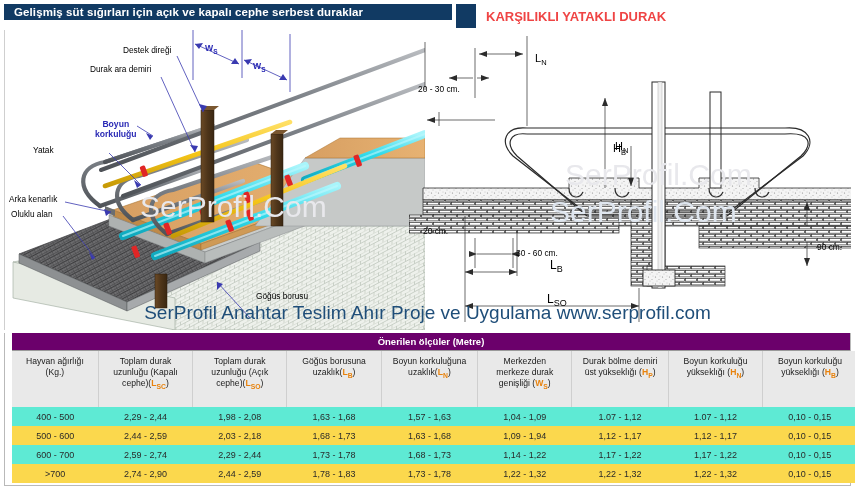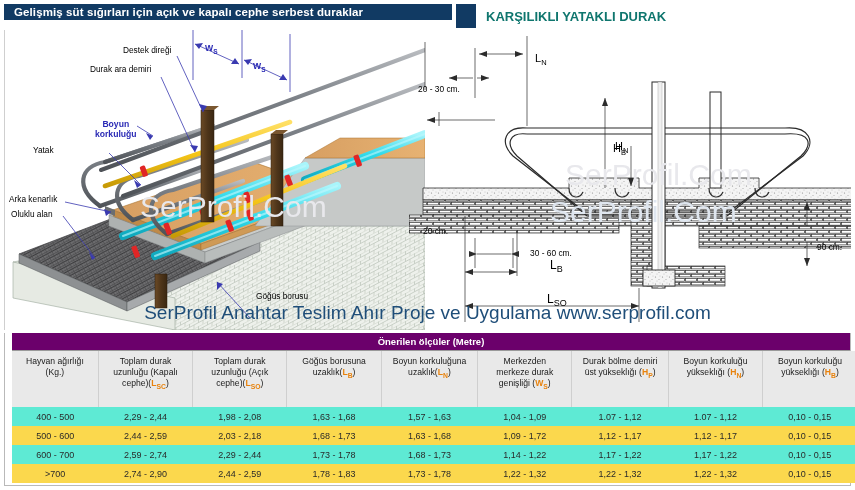--- a/index.html
+++ b/index.html
@@ -32,21 +32,21 @@
     width: 395px; height: 24px;
     background: #113A63;
   }
   .hdr-right-inner {
     position: absolute; left: 476px; top: 4px;
     width: 375px; height: 24px;
     background: #ffffff;
     display: flex; align-items: center;
   }
   .hdr-right-inner span {
-    color: #0f766e; font-size: 13px; font-weight: bold;
+    color: #ef4444; font-size: 13px; font-weight: bold;
     padding-left: 10px; white-space: nowrap;
   }
 
   
   .diagram-area {
     position: absolute; left: 4px; top: 30px;
     width: 847px; height: 300px;
     background: #ffffff;
     border-left: 1px solid #cfcfcf;
     overflow: hidden;
@@ -423,21 +423,21 @@
     <div class="lbl blue" style="left:200px; top:14px;">W<sub style="font-size:6.5px">S</sub></div>
     <div class="lbl blue" style="left:248px; top:32px;">W<sub style="font-size:6.5px">S</sub></div>
 
     <div class="dlbl" style="left:530px; top:22px; font-size:11px;">L<sub>N</sub></div>
     <div class="dlbl" style="left:413px; top:54px;">20 - 30 cm.</div>
     <div class="dlbl" style="left:418px; top:196px;">20 cm.</div>
     <div class="dlbl" style="left:578px; top:110px; font-size:11px;margin-left:32px;">H<sub>N</sub></div>
     <div class="dlbl" style="left:608px; top:112px; font-size:11px;">H<sub>B</sub></div>
     <div class="dlbl big" style="left:545px; top:228px;">L<sub>B</sub></div>
     <div class="dlbl big" style="left:542px; top:262px;">L<sub>SO</sub></div>
-    <div class="dlbl" style="left:525px; top:218px;">30 - 60 cm.</div>
+    <div class="dlbl" style="left:511px; top:218px;">30 - 60 cm.</div>
     <div class="dlbl" style="left:812px; top:212px;text-align:center;">90 cm.</div>
   </div>
 
   <div class="tagline">
     <span>SerProfil Anahtar Teslim Ahır Proje ve Uygulama www.serprofil.com</span>
   </div>
 
   <div class="tbl-wrap">
     <div class="band">
       <span>Önerilen ölçüler (Metre)</span>
@@ -478,21 +478,21 @@
             <td>1.07 - 1,12</td>
             <td>1.07 - 1,12</td>
             <td>0,10 - 0,15</td>
           </tr>
           <tr class="r-yellow">
             <td>500 - 600</td>
             <td>2,44 - 2,59</td>
             <td>2,03 - 2,18</td>
             <td>1,68 - 1,73</td>
             <td>1,63 - 1,68</td>
-            <td>1,09 - 1,72</td>
+            <td>1,09 - 1,94</td>
             <td>1,12 - 1,17</td>
             <td>1,12 - 1,17</td>
             <td>0,10 - 0,15</td>
           </tr>
           <tr class="r-pink">
             <td>600 - 700</td>
             <td>2,59 - 2,74</td>
             <td>2,29 - 2,44</td>
             <td>1,73 - 1,78</td>
             <td>1,68 - 1,73</td>

